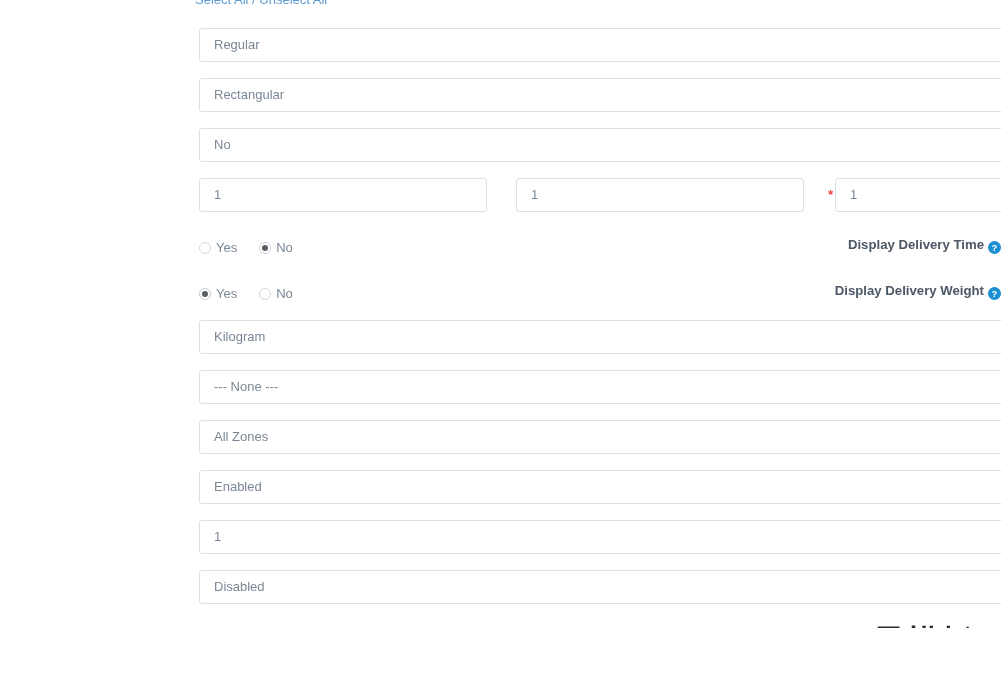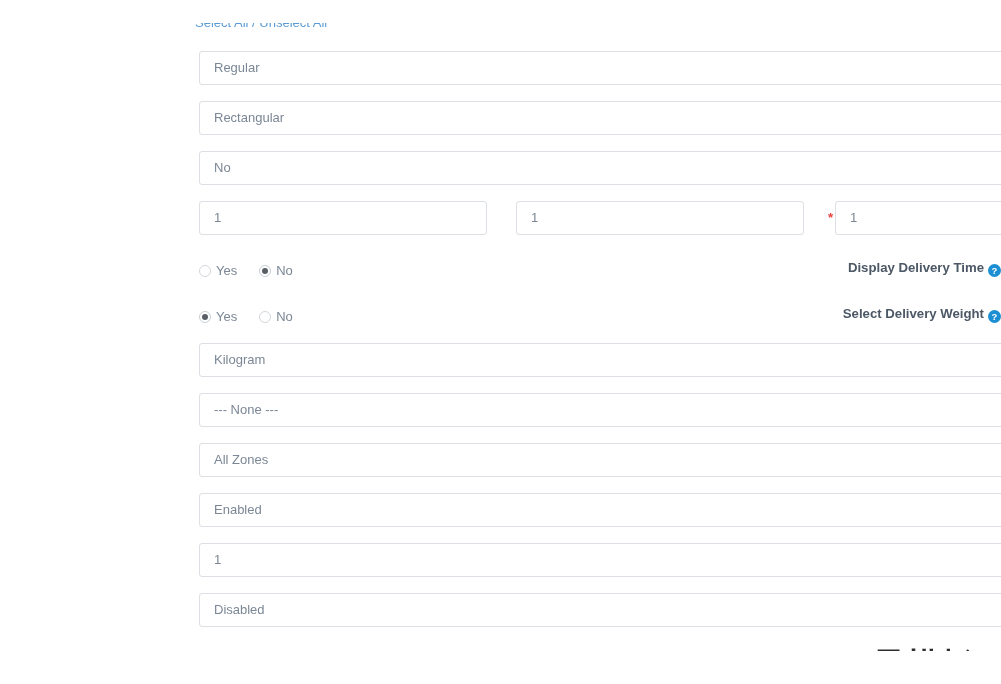--- a/index.html
+++ b/index.html
@@ -15,21 +15,20 @@
     font-size: 13px;
     color: #5f6c7b;
     position: relative;
   }
 
   .page {
     position: relative;
     width: 1001px;
     height: 628px;
     overflow: hidden;
-    margin-top: 23px;
   }
 
   
   .selectall-row {
     position: absolute;
     left: 0;
     top: -8px;
     width: 1001px;
     height: 20px;
   }
@@ -229,21 +228,21 @@
             <span class="radio-dot"></span>
             <span class="radio-lbl">Yes</span>
           </div>
           <div class="radio-opt">
             <span class="radio-dot checked"></span>
             <span class="radio-lbl">No</span>
           </div>
         </div>
       </div>
       <div class="form-row" style="top: 0px;">
-        <div class="lbl" style="top: 282px;"><span>Select Delivery Weight</span><span class="help-icon">?</span></div>
+        <div class="lbl" style="top: 282px;"><span>Display Delivery Weight</span><span class="help-icon">?</span></div>
         <div class="radio-group" style="top: 284px;">
           <div class="radio-opt">
             <span class="radio-dot checked"></span>
             <span class="radio-lbl">Yes</span>
           </div>
           <div class="radio-opt">
             <span class="radio-dot"></span>
             <span class="radio-lbl">No</span>
           </div>
         </div>

